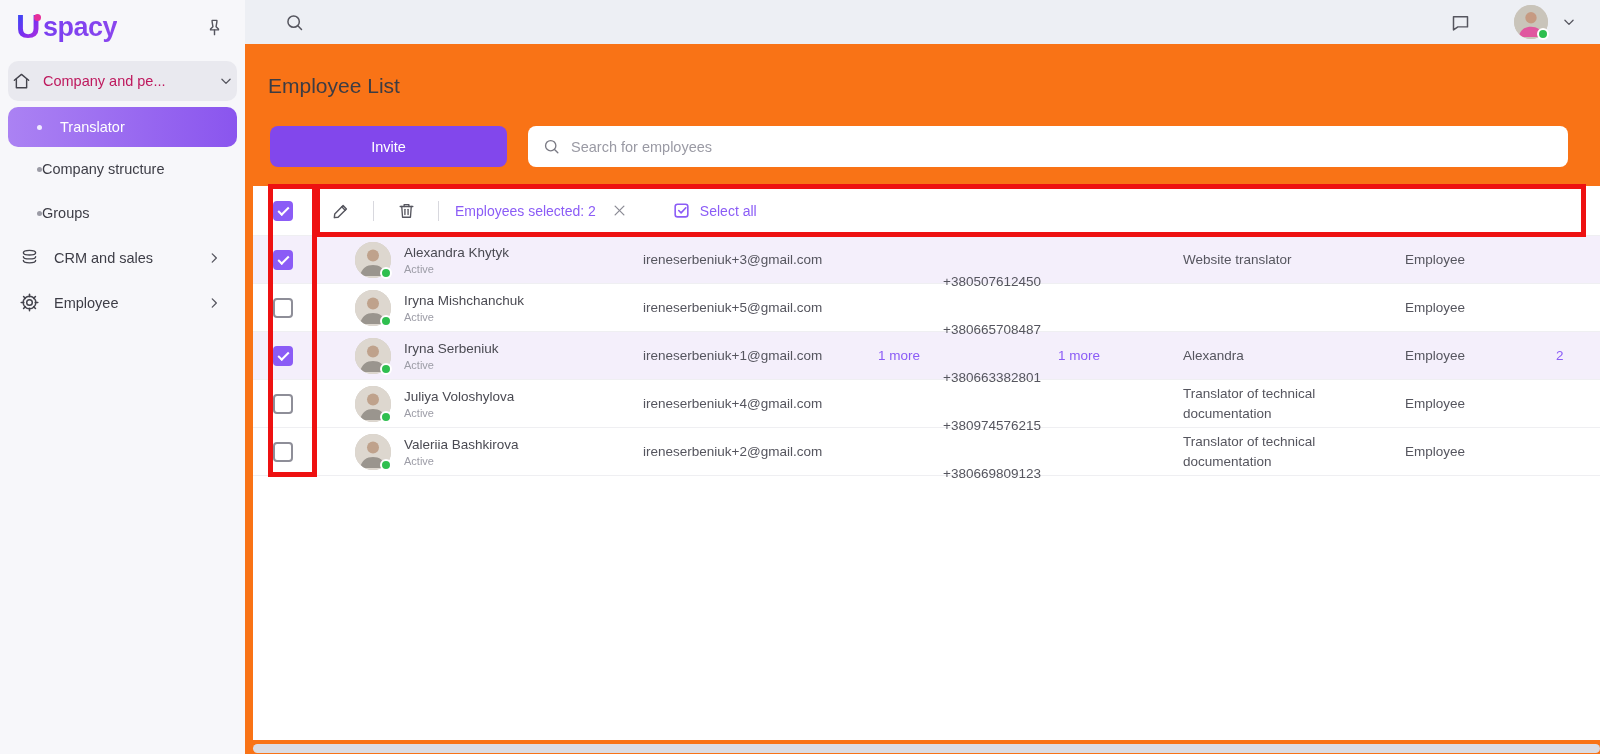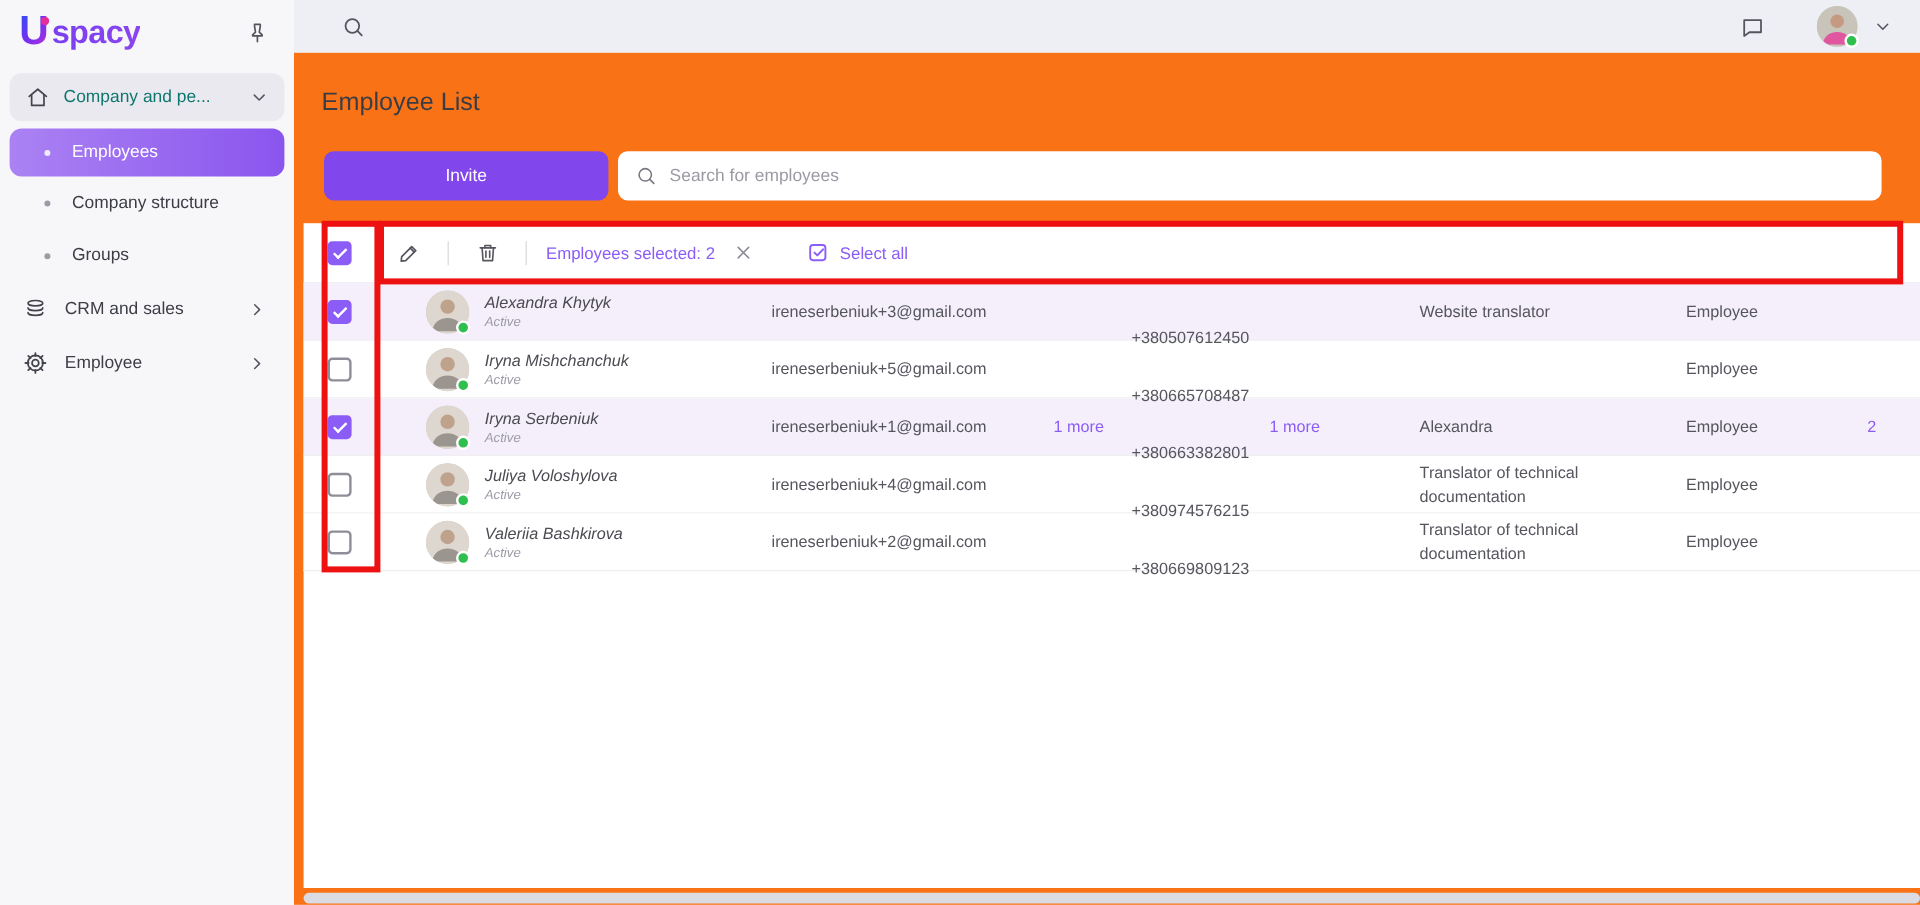--- a/index.html
+++ b/index.html
@@ -8,43 +8,43 @@
   
   .sidebar { position:absolute; left:0; top:0; width:245px; height:754px; background:#f7f7fa; z-index:2; }
   .logo-row { display:flex; align-items:center; justify-content:space-between; padding:12px 18px 10px 16px; }
   .logo { font-size:27px; font-weight:700; letter-spacing:-0.5px; display:flex; align-items:flex-start; }
   .logo .u { font-size:34px; line-height:28px; background:linear-gradient(135deg,#2d4ef5 0%,#7a2ff0 55%,#b92fd8 100%); -webkit-background-clip:text; background-clip:text; color:transparent; margin-right:1px; }
   .logo .dot { width:7px; height:7px; border-radius:50%; background:#e62e9a; margin:2px 2px 0 -7px; }
   .logo .rest { background:linear-gradient(90deg,#7a3ff0,#8a46ee); -webkit-background-clip:text; background-clip:text; color:transparent; }
   .pin-btn { width:26px; height:26px; display:flex; align-items:center; justify-content:center; cursor:pointer; color:#55555e; }
 
   .nav { padding:8px; }
-  .ws-pill { height:40px; background:#e9e9ef; border-radius:10px; display:flex; align-items:center; padding:0 14px; gap:12px; color:#0f766e; font-size:14.5px; cursor:pointer; margin-bottom:6px; }
+  .ws-pill { height:40px; background:#e9e9ef; border-radius:10px; display:flex; align-items:center; padding:0 4px; gap:12px; color:#be185d; font-size:14.5px; cursor:pointer; margin-bottom:6px; }
   .ws-pill .lbl { flex:1; }
   .item-pill { height:40px; border-radius:10px; display:flex; align-items:center; padding-left:29px; gap:18px; font-size:14.5px; cursor:pointer; }
   .item-pill.active { background:linear-gradient(90deg,#ab82f3,#8a55ee); color:#fff; }
   .bullet { width:5px; height:5px; border-radius:50%; background:#9b9ba5; flex:0 0 auto; }
   .item-pill.active .bullet { background:#f0eaff; }
-  .sub-item { height:44px; display:flex; align-items:center; padding-left:29px; gap:18px; font-size:14.5px; color:#3d3d46; cursor:pointer; }
+  .sub-item { height:44px; display:flex; align-items:center; padding-left:29px; font-size:14.5px; color:#3d3d46; cursor:pointer; }
   .ico-item { height:45px; display:flex; align-items:center; padding:0 16px 0 11px; gap:14px; font-size:14.5px; color:#3d3d46; cursor:pointer; }
   .ico-item .lbl { flex:1; }
   .nav svg { flex:0 0 auto; }
 
   
   .main { position:absolute; left:245px; top:0; width:1355px; height:754px; }
   .topbar { position:absolute; left:0; top:0; right:0; height:44px; background:#edeff4; display:flex; align-items:center; padding:0 22px 0 35px; }
   .topbar .spacer { flex:1; }
   .tb-icon { width:28px; height:28px; display:flex; align-items:center; justify-content:center; cursor:pointer; color:#55555e; }
   .tb-avatar { position:relative; width:34px; height:34px; margin-left:40px; margin-right:12px; cursor:pointer; }
   .avatar-ph { width:100%; height:100%; border-radius:50%; overflow:hidden; background:#cfcac3; display:block; }
   .odot { position:absolute; right:-1px; bottom:-1px; width:12px; height:12px; border-radius:50%; background:#2fbf4f; border:2px solid #fff; }
 
   .content { position:absolute; left:0; top:44px; right:0; bottom:0; background:#f97316; }
   .page-title { position:absolute; left:23px; top:30px; font-size:21px; font-weight:500; color:#3c3c44; }
-  .controls { position:absolute; left:25px; top:82px; right:32px; display:flex; gap:8px; }
+  .controls { position:absolute; left:25px; top:82px; right:32px; display:flex; gap:21px; }
   .invite-btn { width:237px; height:41px; background:#8247ec; border:none; border-radius:8px; color:#fff; font-size:14.5px; font-family:inherit; cursor:pointer; }
   .search-box { flex:1; height:41px; background:#fff; border-radius:8px; display:flex; align-items:center; padding:0 14px; gap:10px; }
   .search-box input { border:none; outline:none; flex:1; font-size:14.5px; font-family:inherit; color:#3d3d46; background:transparent; }
   .search-box input::placeholder { color:#9a9aa4; }
 
   .panel { position:absolute; left:8px; top:142px; right:0; height:554px; background:#fff; }
 
   
   .sel-bar { height:50px; display:flex; align-items:center; border-bottom:1px solid #efeff2; }
   .cell-check { width:60px; display:flex; align-items:center; justify-content:center; flex:0 0 auto; }
@@ -55,21 +55,21 @@
   .t-div { width:1px; height:20px; background:#d8d8de; margin:0 14px; }
   .sel-text { color:#8b5cf6; font-size:14px; margin-left:2px; }
   .x-btn { width:24px; height:24px; margin-left:12px; display:flex; align-items:center; justify-content:center; cursor:pointer; color:#8a8a94; }
   .select-all { display:flex; align-items:center; gap:9px; margin-left:40px; color:#8b5cf6; font-size:14px; cursor:pointer; }
 
   
   .row { height:48px; display:flex; align-items:center; border-bottom:1px solid #efeff2; background:#fff; cursor:pointer; }
   .row.selected { background:#f4effb; }
   .cell-who { width:330px; flex:0 0 auto; display:flex; align-items:center; padding-left:42px; gap:13px; }
   .row-avatar { position:relative; width:36px; height:36px; flex:0 0 auto; }
-  .who-text { display:flex; flex-direction:column;font-style:italic; }
+  .who-text { display:flex; flex-direction:column; }
   .e-name { font-size:13.5px; color:#4a4a52; }
   .e-status { font-size:11px; color:#9c9ca6; margin-top:3px; }
   .cell-email { width:235px; flex:0 0 auto; font-size:13.5px; color:#55555e; }
   .cell-more1 { width:65px; flex:0 0 auto; font-size:13.5px; color:#8b5cf6; }
   .cell-phone { width:115px; flex:0 0 auto; font-size:13.5px; color:#55555e;margin-top:44px; }
   .cell-more2 { width:120px; flex:0 0 auto; font-size:13.5px; color:#8b5cf6; }
   .cell-pos { width:220px; flex:0 0 auto; font-size:13.5px; color:#55555e; padding:0 62px 0 5px; line-height:1.45; }
   .cell-role { width:150px; flex:0 0 auto; font-size:13.5px; color:#55555e; padding-left:7px; }
   .cell-extra { flex:1; font-size:13.5px; color:#8b5cf6; padding-left:8px; }
 
@@ -105,21 +105,21 @@
           <path d="M5.5 9v11h13V9"></path>
         </svg>
       <span class="lbl">Company and pe...</span>
       <svg width="14" height="14" viewBox="0 0 24 24" fill="none" stroke="#55555e" stroke-width="2.2" stroke-linecap="round" stroke-linejoin="round">
           <polyline points="5 9 12 16 19 9"></polyline>
         </svg>
     </div>
 
     <div class="item-pill active">
       <span class="bullet"></span>
-      <span>Employees</span>
+      <span>Translator</span>
     </div>
     <div class="sub-item">
       <span class="bullet"></span>
       <span>Company structure</span>
     </div>
     <div class="sub-item">
       <span class="bullet"></span>
       <span>Groups</span>
     </div>
     <div class="ico-item">

